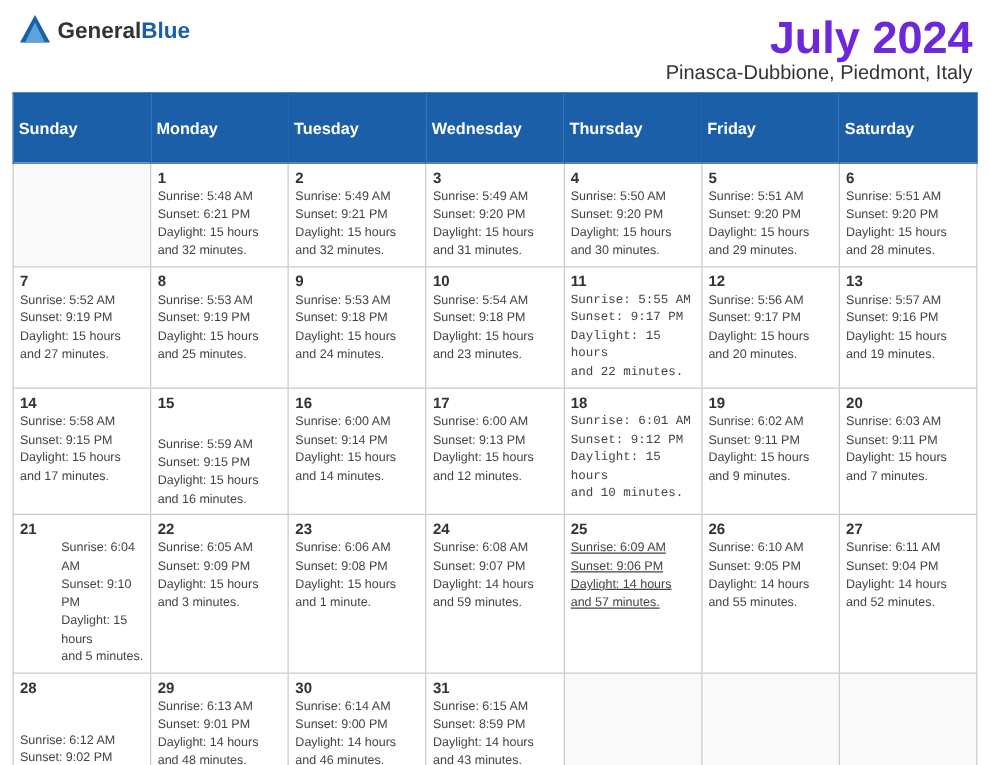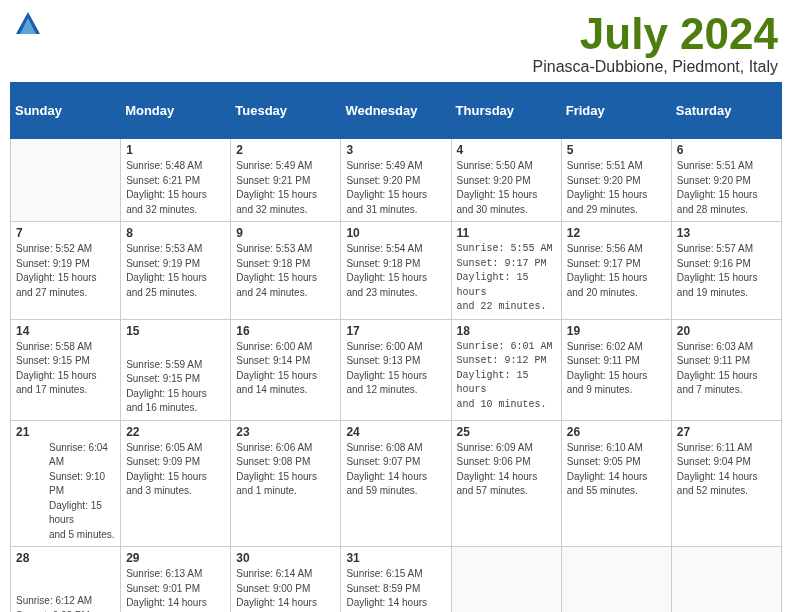--- a/index.html
+++ b/index.html
@@ -33,23 +33,23 @@
       color: #1a5fa8;
     }
     .logo-icon {
       width: 28px;
       height: 28px;
     }
     .title-block {
       text-align: right;
     }
     .month-title {
-      font-size: 44px;
-      font-weight: bold;
-      color: #4d7c0f;
+      font-size: 36px;
+      font-weight: bold;
+      color: #6d28d9;
       line-height: 1.1;
     }
     .location-title {
       font-size: 16px;
       color: #333;
     }
     .calendar {
       width: 100%;
       border-collapse: collapse;
       border: 1px solid #ccc;
@@ -89,20 +89,23 @@
   </style>
 </head>
 <body>
 
 <div class="header">
   <div class="logo">
     <svg class="logo-icon" viewBox="0 0 28 28">
       <polygon points="14,2 26,24 2,24" fill="#1a5fa8"></polygon>
       <polygon points="14,8 22,24 6,24" fill="#5ba3d9"></polygon>
     </svg>
+    <div>
+      <span class="logo-text-general">General</span><span class="logo-text-blue">Blue</span>
+    </div>
   </div>
   <div class="title-block">
     <div class="month-title">July 2024</div>
     <div class="location-title">Pinasca-Dubbione, Piedmont, Italy</div>
   </div>
 </div>
 
 <table class="calendar">
   <thead>
     <tr>
@@ -287,21 +290,21 @@
         </td>
         <td>
           <span class="day-num">24</span>
           <div class="day-info" style="white-space: pre-line;">Sunrise: 6:08 AM
 Sunset: 9:07 PM
 Daylight: 14 hours
 and 59 minutes.</div>
         </td>
         <td>
           <span class="day-num">25</span>
-          <div class="day-info" style="white-space: pre-line;">Sunrise: 6:09 AM
+          <div class="day-info" style="white-space: pre-line; text-decoration: underline;">Sunrise: 6:09 AM
 Sunset: 9:06 PM
 Daylight: 14 hours
 and 57 minutes.</div>
         </td>
         <td>
           <span class="day-num">26</span>
           <div class="day-info" style="white-space: pre-line;">Sunrise: 6:10 AM
 Sunset: 9:05 PM
 Daylight: 14 hours
 and 55 minutes.</div>

